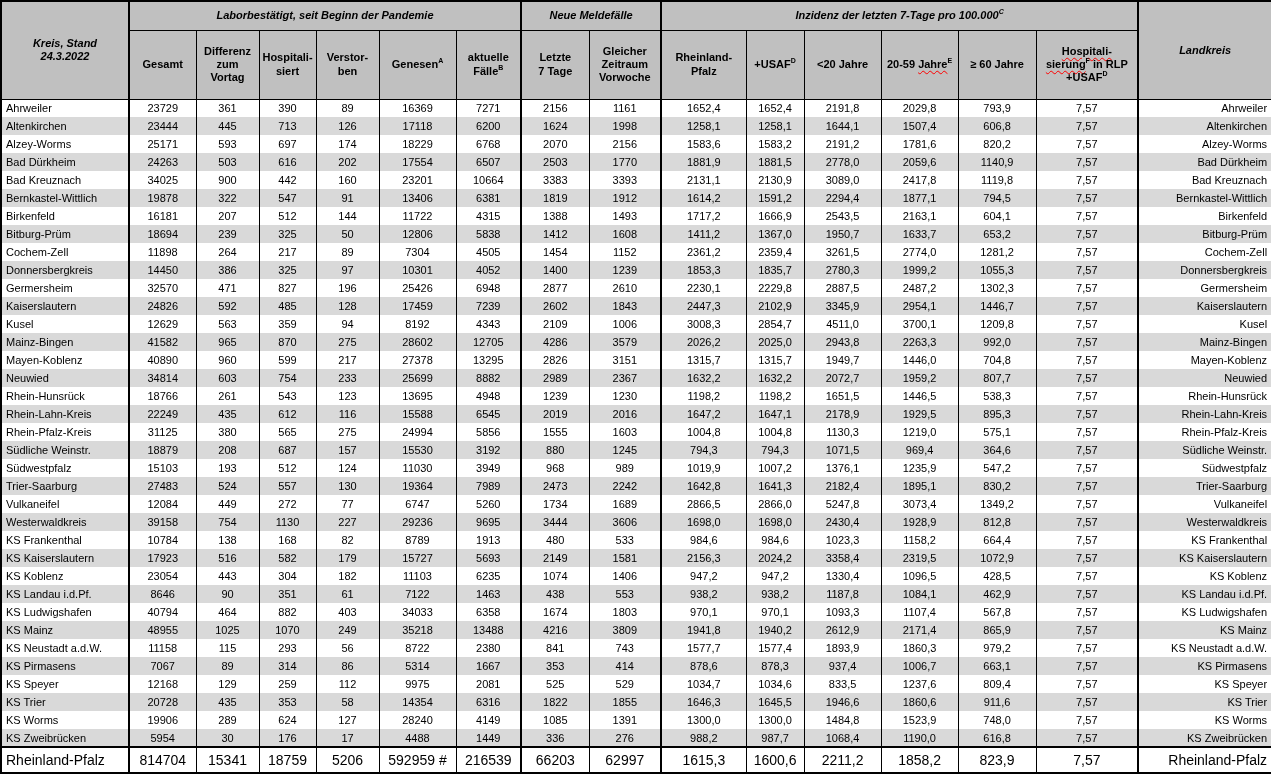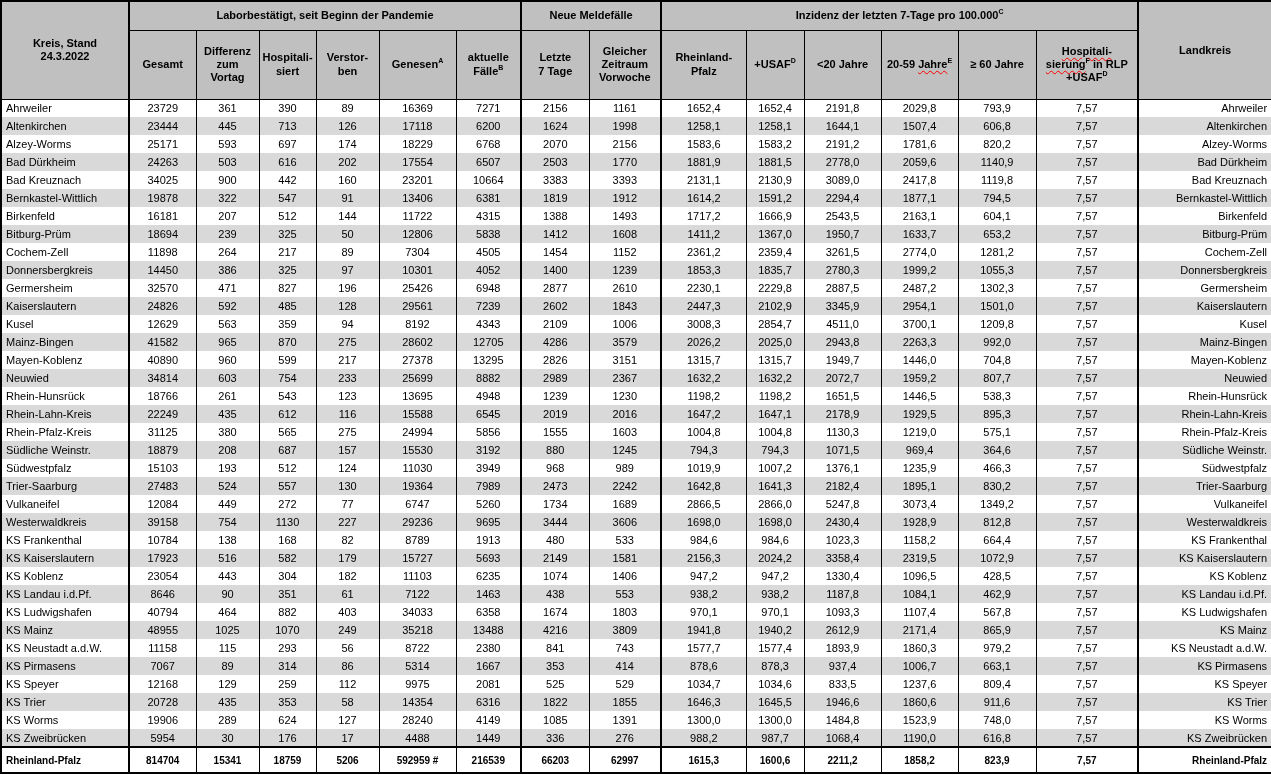--- a/index.html
+++ b/index.html
@@ -26,37 +26,37 @@
     background:var(--header-bg);
     border-bottom:1px solid var(--border);
     font-weight:bold;
     font-size:11px;
     line-height:1.2;
     white-space:pre-line;
     text-align:center;
     vertical-align:middle;
     padding:1px 1px;
   }
-  thead tr.group-row th{height:29px;}
+  thead tr.group-row th{height:29px;font-style:italic;}
   thead tr.sub-row th{height:69px;}
   tbody td{
     font-size:11px;
     height:18px;
     padding:0 2px;
     text-align:center;
     vertical-align:middle;
     white-space:nowrap;
   }
   tbody#data-body tr:nth-child(even) td{background:var(--alt-bg);}
   td.name{text-align:left;padding-left:4px;}
   td.land{text-align:right;padding-right:4px;}
   .thick-r{border-right:2px solid var(--border) !important;}
   tbody.total td{
-    font-weight:bold;
-    font-size:10px;
+    font-weight:normal;
+    font-size:14px;
     border-top:2px solid var(--border);
     height:26px;
   }
   sup{font-size:7px;vertical-align:super;line-height:0;}
   .wavy{
     text-decoration:underline;
     text-decoration-style:wavy;
     text-decoration-color:var(--wavy);
     text-decoration-thickness:1px;
     text-underline-offset:2px;
@@ -317,29 +317,29 @@
         <td>1302,3</td>
         <td class="thick-r">7,57</td>
         <td class="land">Germersheim</td>
       </tr>
       <tr>
         <td class="name thick-r">Kaiserslautern</td>
         <td>24826</td>
         <td>592</td>
         <td>485</td>
         <td>128</td>
-        <td>29561</td>
+        <td>17459</td>
         <td class="thick-r">7239</td>
         <td>2602</td>
         <td class="thick-r">1843</td>
         <td>2447,3</td>
         <td>2102,9</td>
         <td>3345,9</td>
         <td>2954,1</td>
-        <td>1501,0</td>
+        <td>1446,7</td>
         <td class="thick-r">7,57</td>
         <td class="land">Kaiserslautern</td>
       </tr>
       <tr>
         <td class="name thick-r">Kusel</td>
         <td>12629</td>
         <td>563</td>
         <td>359</td>
         <td>94</td>
         <td>8192</td>
@@ -487,21 +487,21 @@
         <td>512</td>
         <td>124</td>
         <td>11030</td>
         <td class="thick-r">3949</td>
         <td>968</td>
         <td class="thick-r">989</td>
         <td>1019,9</td>
         <td>1007,2</td>
         <td>1376,1</td>
         <td>1235,9</td>
-        <td>466,3</td>
+        <td>547,2</td>
         <td class="thick-r">7,57</td>
         <td class="land">Südwestpfalz</td>
       </tr>
       <tr>
         <td class="name thick-r">Trier-Saarburg</td>
         <td>27483</td>
         <td>524</td>
         <td>557</td>
         <td>130</td>
         <td>19364</td>

